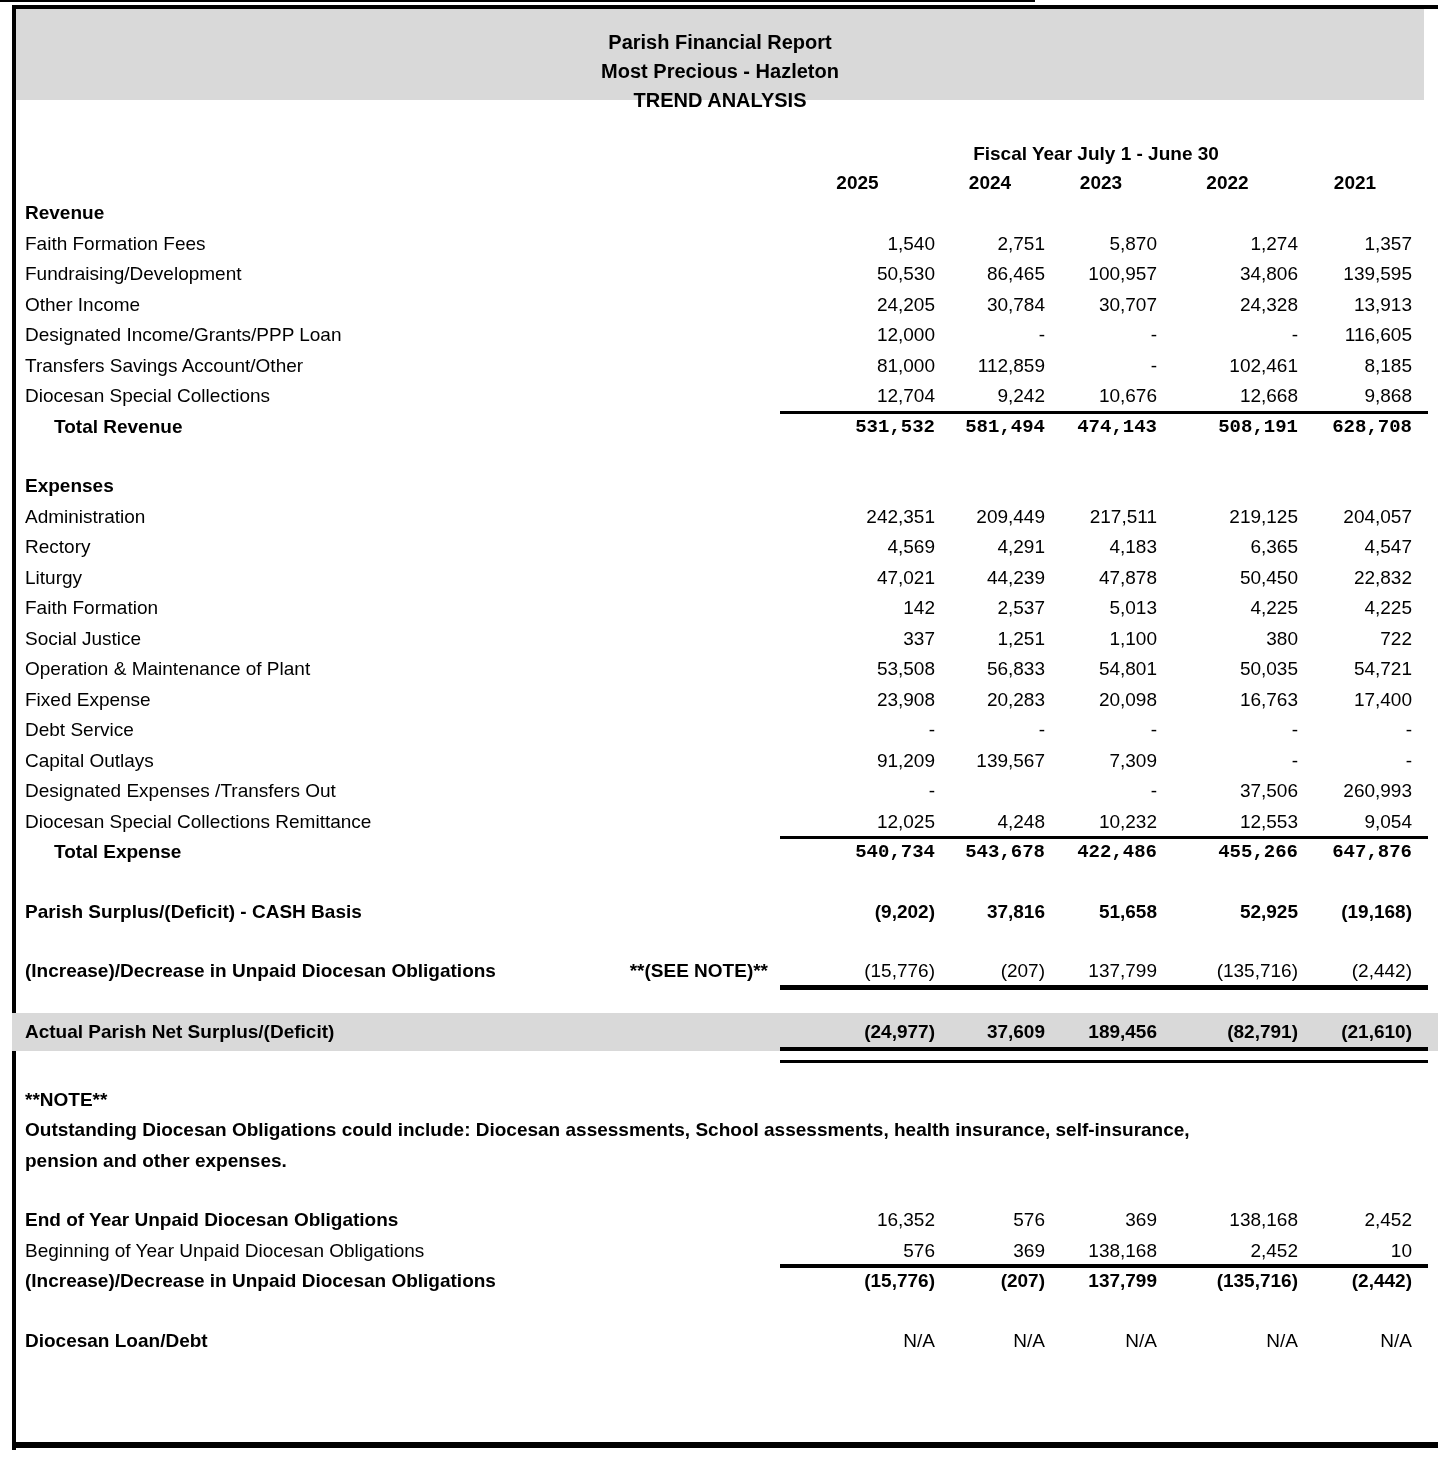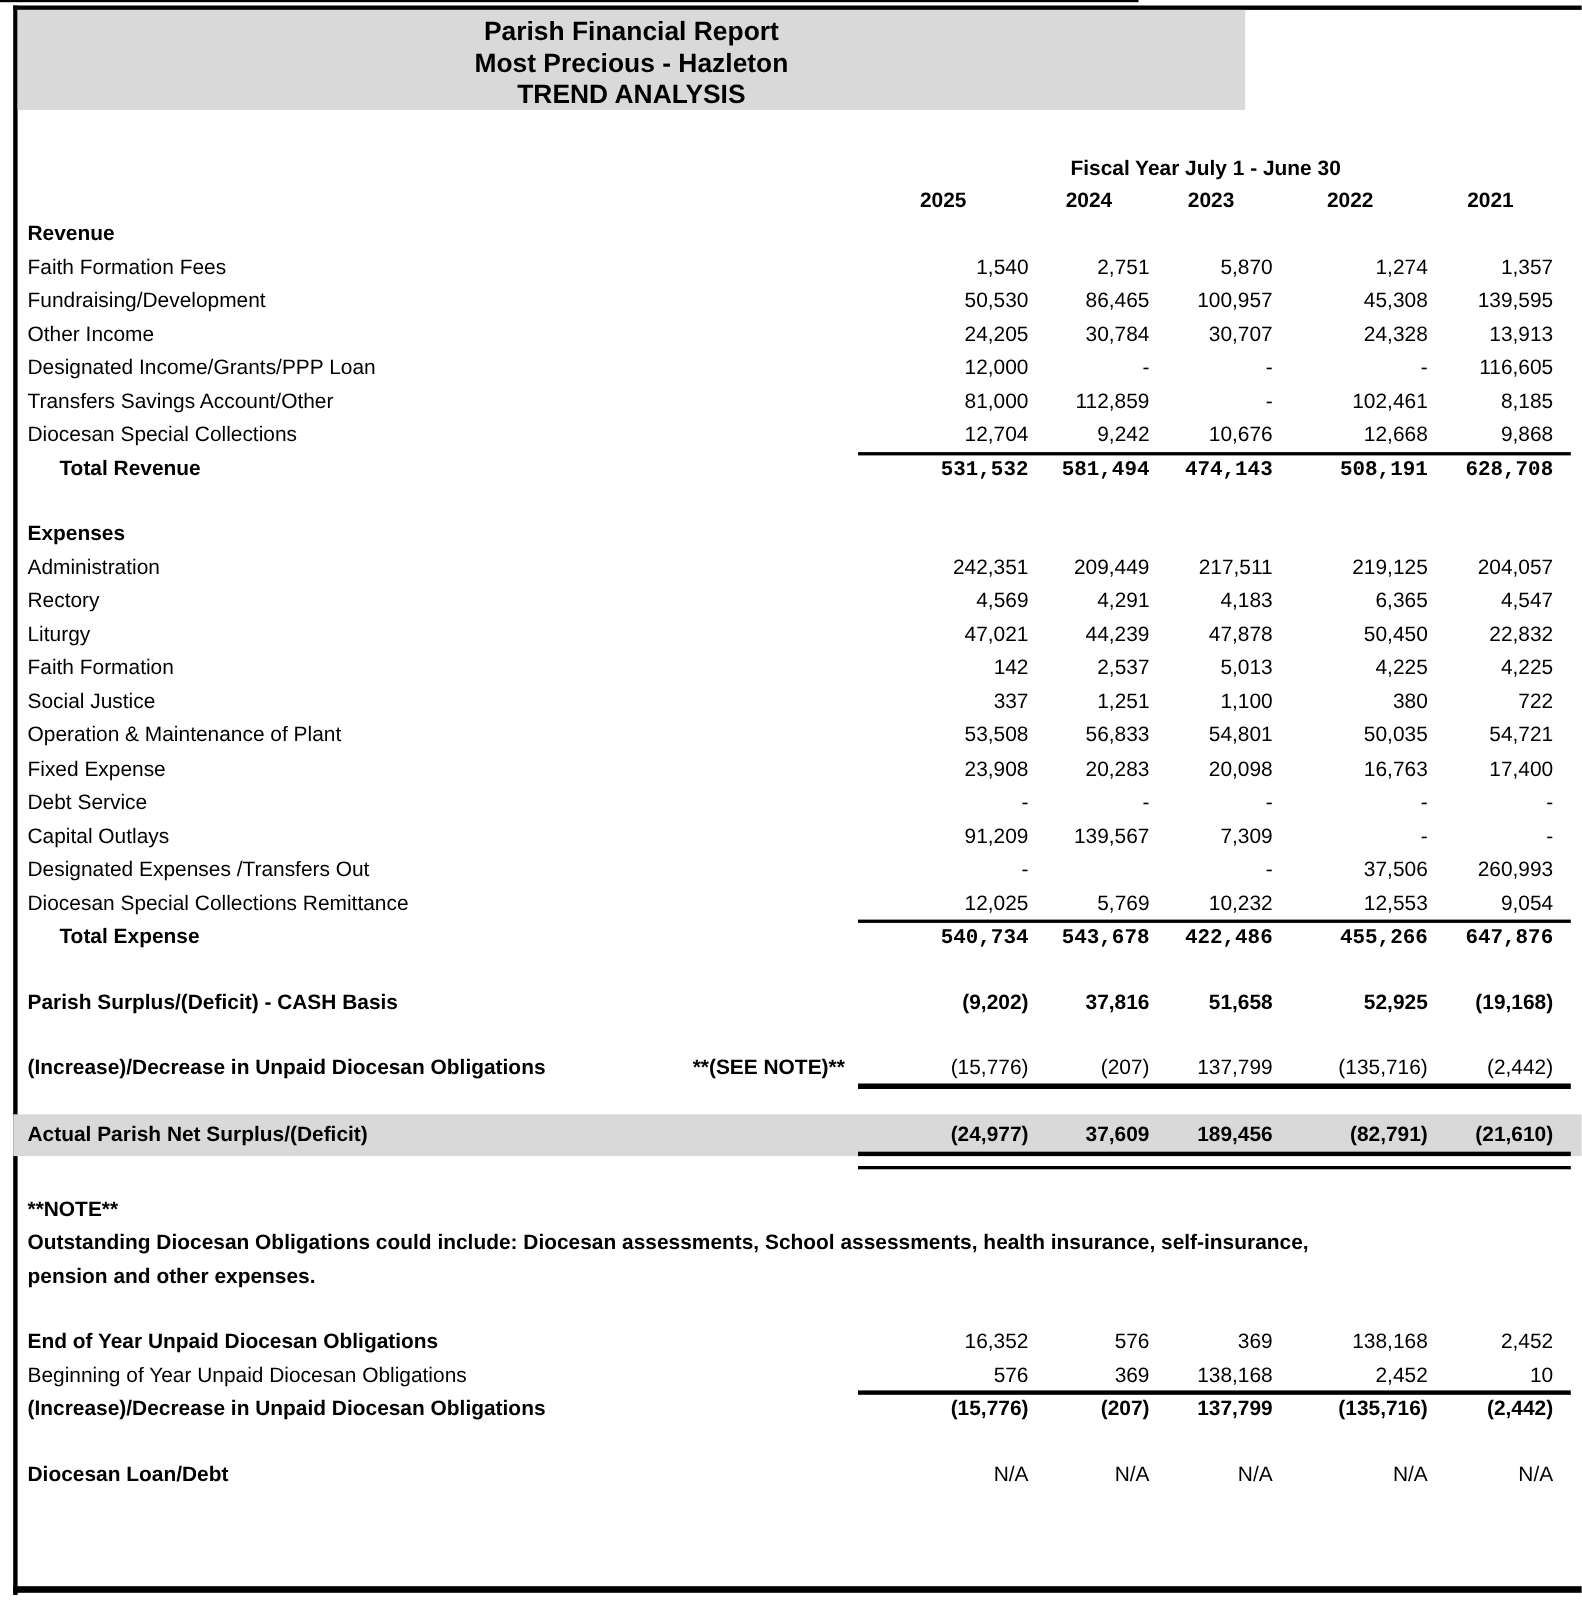--- a/index.html
+++ b/index.html
@@ -13,24 +13,24 @@
   .page { position:absolute; inset:0; background:#fff; }
 
   
   .artifact-top   { position:absolute; left:0; top:0; width:1035px; height:2px; background:#000; }
   .border-top     { position:absolute; left:12px; right:0; top:5px; height:4px; background:#000; }
   .border-left    { position:absolute; left:12px; top:5px; width:4px; height:1445px; background:#000; }
   .border-bottom  { position:absolute; left:12px; right:0; top:1442px; height:6px; background:#000; }
 
   
   .title-band {
-    position:absolute; left:16px; top:9px; width:1116px; height:91px;
+    position:absolute; left:16px; top:9px; width:1408px; height:91px;
     background:var(--band-gray,#d9d9d9);
-    text-align:center; font-weight:700; font-size:24px;
-    padding-top:5px; line-height:29px;
+    text-align:center; font-weight:700; font-size:20px;
+    padding-top:19px; line-height:29px;
   }
 
   
   .content { position:absolute; left:25px; right:10px; top:100px; }
   .lead-gap { height:40px; }
 
   .row {
     display:grid;
     grid-template-columns:555px 200px 155px 110px 112px 141px 114px;
     height:30.5px; align-items:center; position:relative;
@@ -142,21 +142,21 @@
           <div class="c-num">1,274</div>
           <div class="c-num">1,357</div>
         </div>
 
         <div class="row" data-type="item">
           <div class="c-label">Fundraising/Development</div>
           <div class="c-note"></div>
           <div class="c-num">50,530</div>
           <div class="c-num">86,465</div>
           <div class="c-num">100,957</div>
-          <div class="c-num">45,308</div>
+          <div class="c-num">34,806</div>
           <div class="c-num">139,595</div>
         </div>
 
         <div class="row" data-type="item">
           <div class="c-label">Other Income</div>
           <div class="c-note"></div>
           <div class="c-num">24,205</div>
           <div class="c-num">30,784</div>
           <div class="c-num">30,707</div>
           <div class="c-num">24,328</div>
@@ -321,21 +321,21 @@
           <div class="c-num">-</div>
           <div class="c-num">37,506</div>
           <div class="c-num">260,993</div>
         </div>
 
 
         <div class="row" data-type="item">
           <div class="c-label">Diocesan Special Collections Remittance</div>
           <div class="c-note"></div>
           <div class="c-num">12,025</div>
-          <div class="c-num">5,769</div>
+          <div class="c-num">4,248</div>
           <div class="c-num">10,232</div>
           <div class="c-num">12,553</div>
           <div class="c-num">9,054</div>
         </div>
 
         <div class="row" data-type="total">
           <div class="c-label">Total Expense</div>
           <div class="c-note"></div>
           <div class="c-num">540,734</div>
           <div class="c-num">543,678</div>

